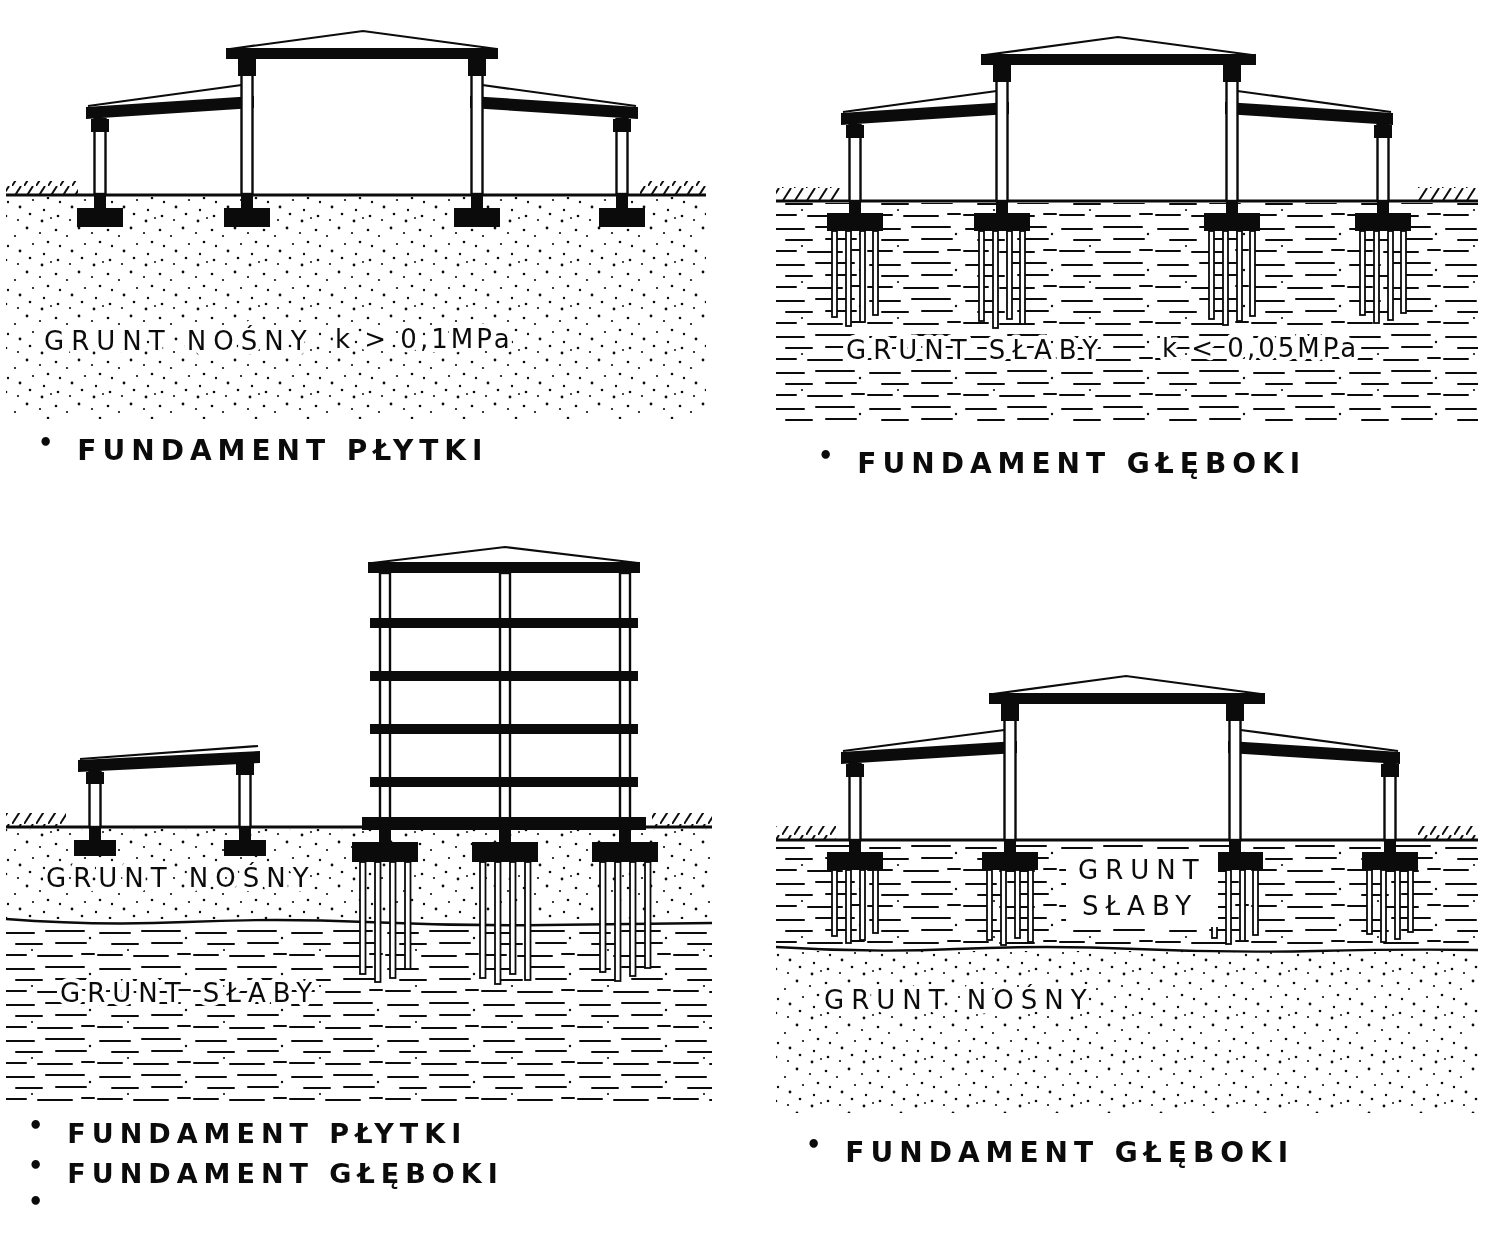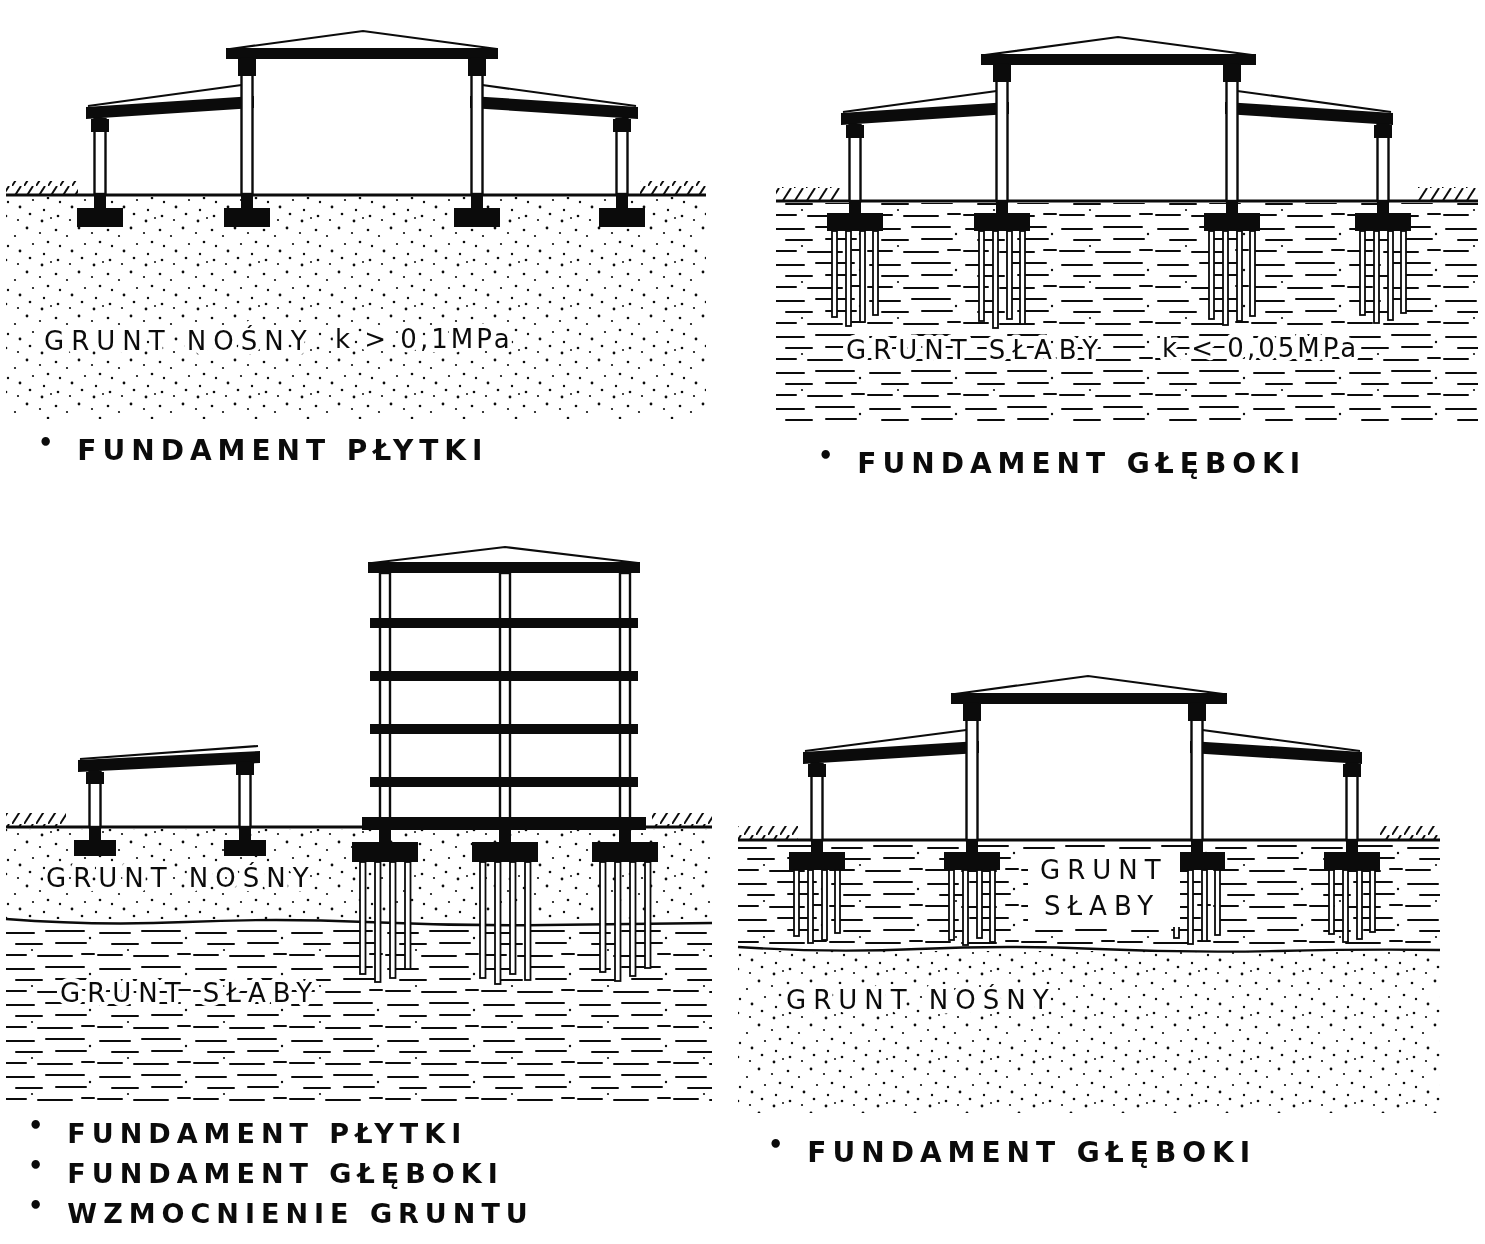--- a/index.html
+++ b/index.html
@@ -6,21 +6,21 @@
   html,body{margin:0;padding:0}
   body{
     width:1485px;height:1244px;position:relative;overflow:hidden;
     background:#ffffff;color:#0b0b0b;
     font-family:"DejaVu Sans", sans-serif;
   }
   .panel{position:absolute}
   #panel-tl{left:0;top:4px}
   #panel-tr{left:770px;top:6px}
   #panel-bl{left:0;top:530px}
-  #panel-br{left:732px;top:625px}
+  #panel-br{left:770px;top:625px}
   svg{display:block}
 
   
   .thin{fill:none;stroke:#0b0b0b;stroke-width:2.2}
   .beam{fill:#0b0b0b}
   .cap{fill:#0b0b0b}
   .col-body{fill:#ffffff;stroke:#0b0b0b;stroke-width:2.4}
   .footing rect{fill:#0b0b0b}
   .piles rect{fill:#ffffff;stroke:#0b0b0b;stroke-width:1.8}
   .ground{stroke:#0b0b0b;stroke-width:3.2}
@@ -280,21 +280,20 @@
     <div class="caption">
       <span class="bullet">•</span>
       <span>FUNDAMENT PŁYTKI</span>
     </div>
     <div class="caption">
       <span class="bullet">•</span>
       <span>FUNDAMENT GŁĘBOKI</span>
     </div>
     <div class="caption">
       <span class="bullet">•</span>
-      <span>WZMOCNIENIE GRUNTU</span>
     </div>
   </div>
 </div>
 
 <div class="panel" id="panel-br">
   <svg viewBox="0 0 715 495" width="715" height="495">
     <rect x="6" y="217" width="702" height="104" fill="url(#soil-dashes)"></rect>
     <path class="boundary" d="M6 322 q90 6 180 2 t180 0 t180 2 t162 -1"></path>
     <rect x="6" y="326" width="702" height="162" fill="url(#soil-dots)"></rect>
     <rect x="6" y="201" width="60" height="14" fill="url(#surface-hatch)"></rect>

